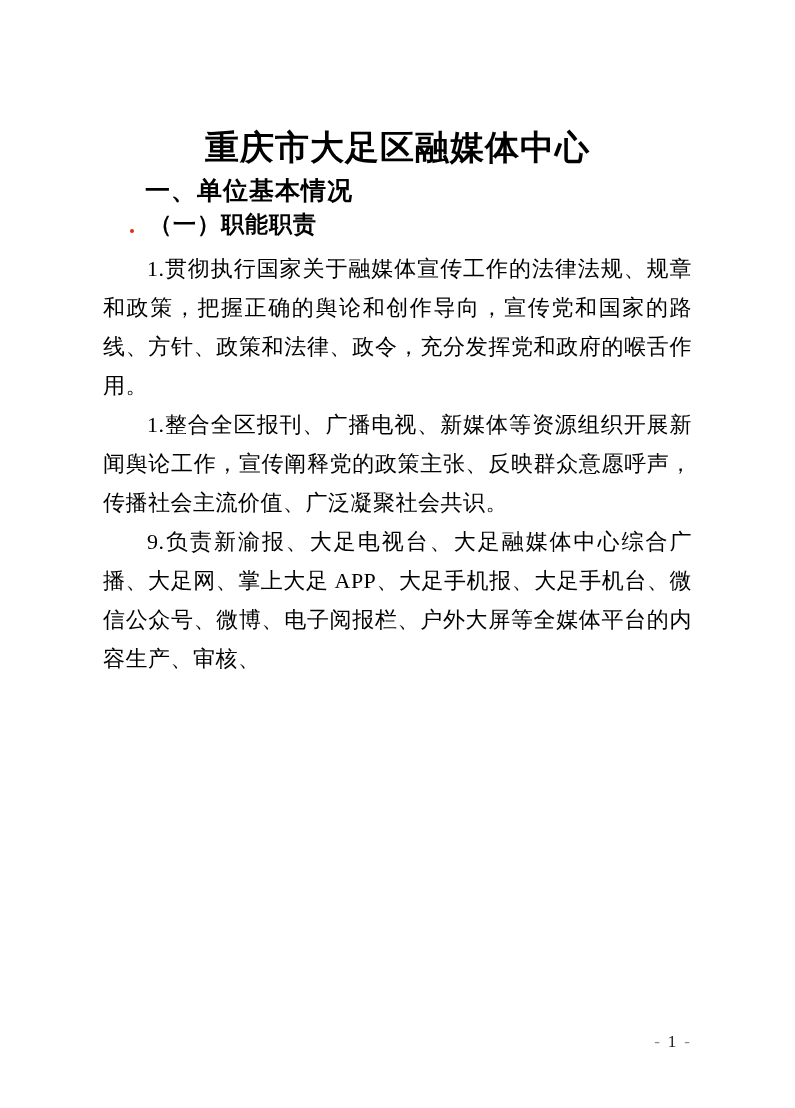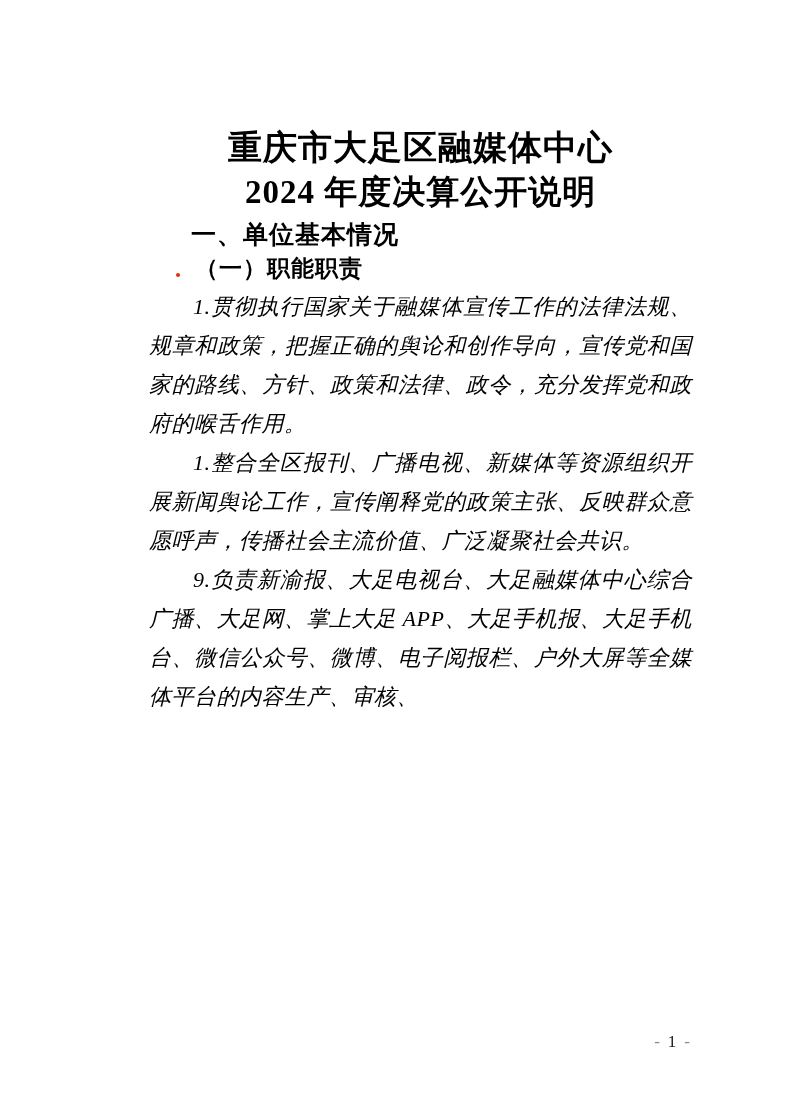--- a/index.html
+++ b/index.html
@@ -5,21 +5,20 @@
   * { margin: 0; padding: 0; box-sizing: border-box; }
   html, body { background: #ffffff; }
   .page {
     position: relative;
     width: 795px;
     height: 1108px;
     background: #ffffff;
     overflow: hidden;
     font-family: "Liberation Serif", "DejaVu Serif", serif;
     color: #000000;
-    padding-left: 46px;
   }
   .content {
     padding: 126px 103px 0 103px;
   }
   .doc-title {
     text-align: center;
     font-weight: bold;
     font-size: 34px;
     line-height: 44px;
     font-family: "Liberation Serif", "DejaVu Serif", serif;
@@ -50,21 +49,21 @@
   .annotation-dot {
     position: absolute;
     left: 27px;
     top: 22px;
     width: 4px;
     height: 4px;
     border-radius: 50%;
     background: #e03010;
   }
   .body-text {
-    font-style: italic;
+    margin-top: 6px;
   }
   .para {
     font-size: 22px;
     line-height: 39px;
     text-indent: 2em;
     text-align: justify;
     letter-spacing: 0.5px;
   }
   .page-number {
     position: absolute;
@@ -78,21 +77,20 @@
   .page-number .num { color: #1a1a1a; padding: 0 6px; }
 </style>
 </head>
 <body>
 
 <div class="page">
   <div class="content">
 
     <div class="doc-title line1">重庆市大足区融媒体中心</div>
 
-    <div class="doc-title line2">2024 年度决算公开说明</div>
 
     <div class="section-heading">一、单位基本情况</div>
 
     <div class="subsection-row">
       <span class="annotation-dot"></span>
       <div class="subsection-heading">（一）职能职责</div>
     </div>
 
     <div class="body-text">
       <p class="para">1.贯彻执行国家关于融媒体宣传工作的法律法规、规章和政策，把握正确的舆论和创作导向，宣传党和国家的路线、方针、政策和法律、政令，充分发挥党和政府的喉舌作用。</p>

